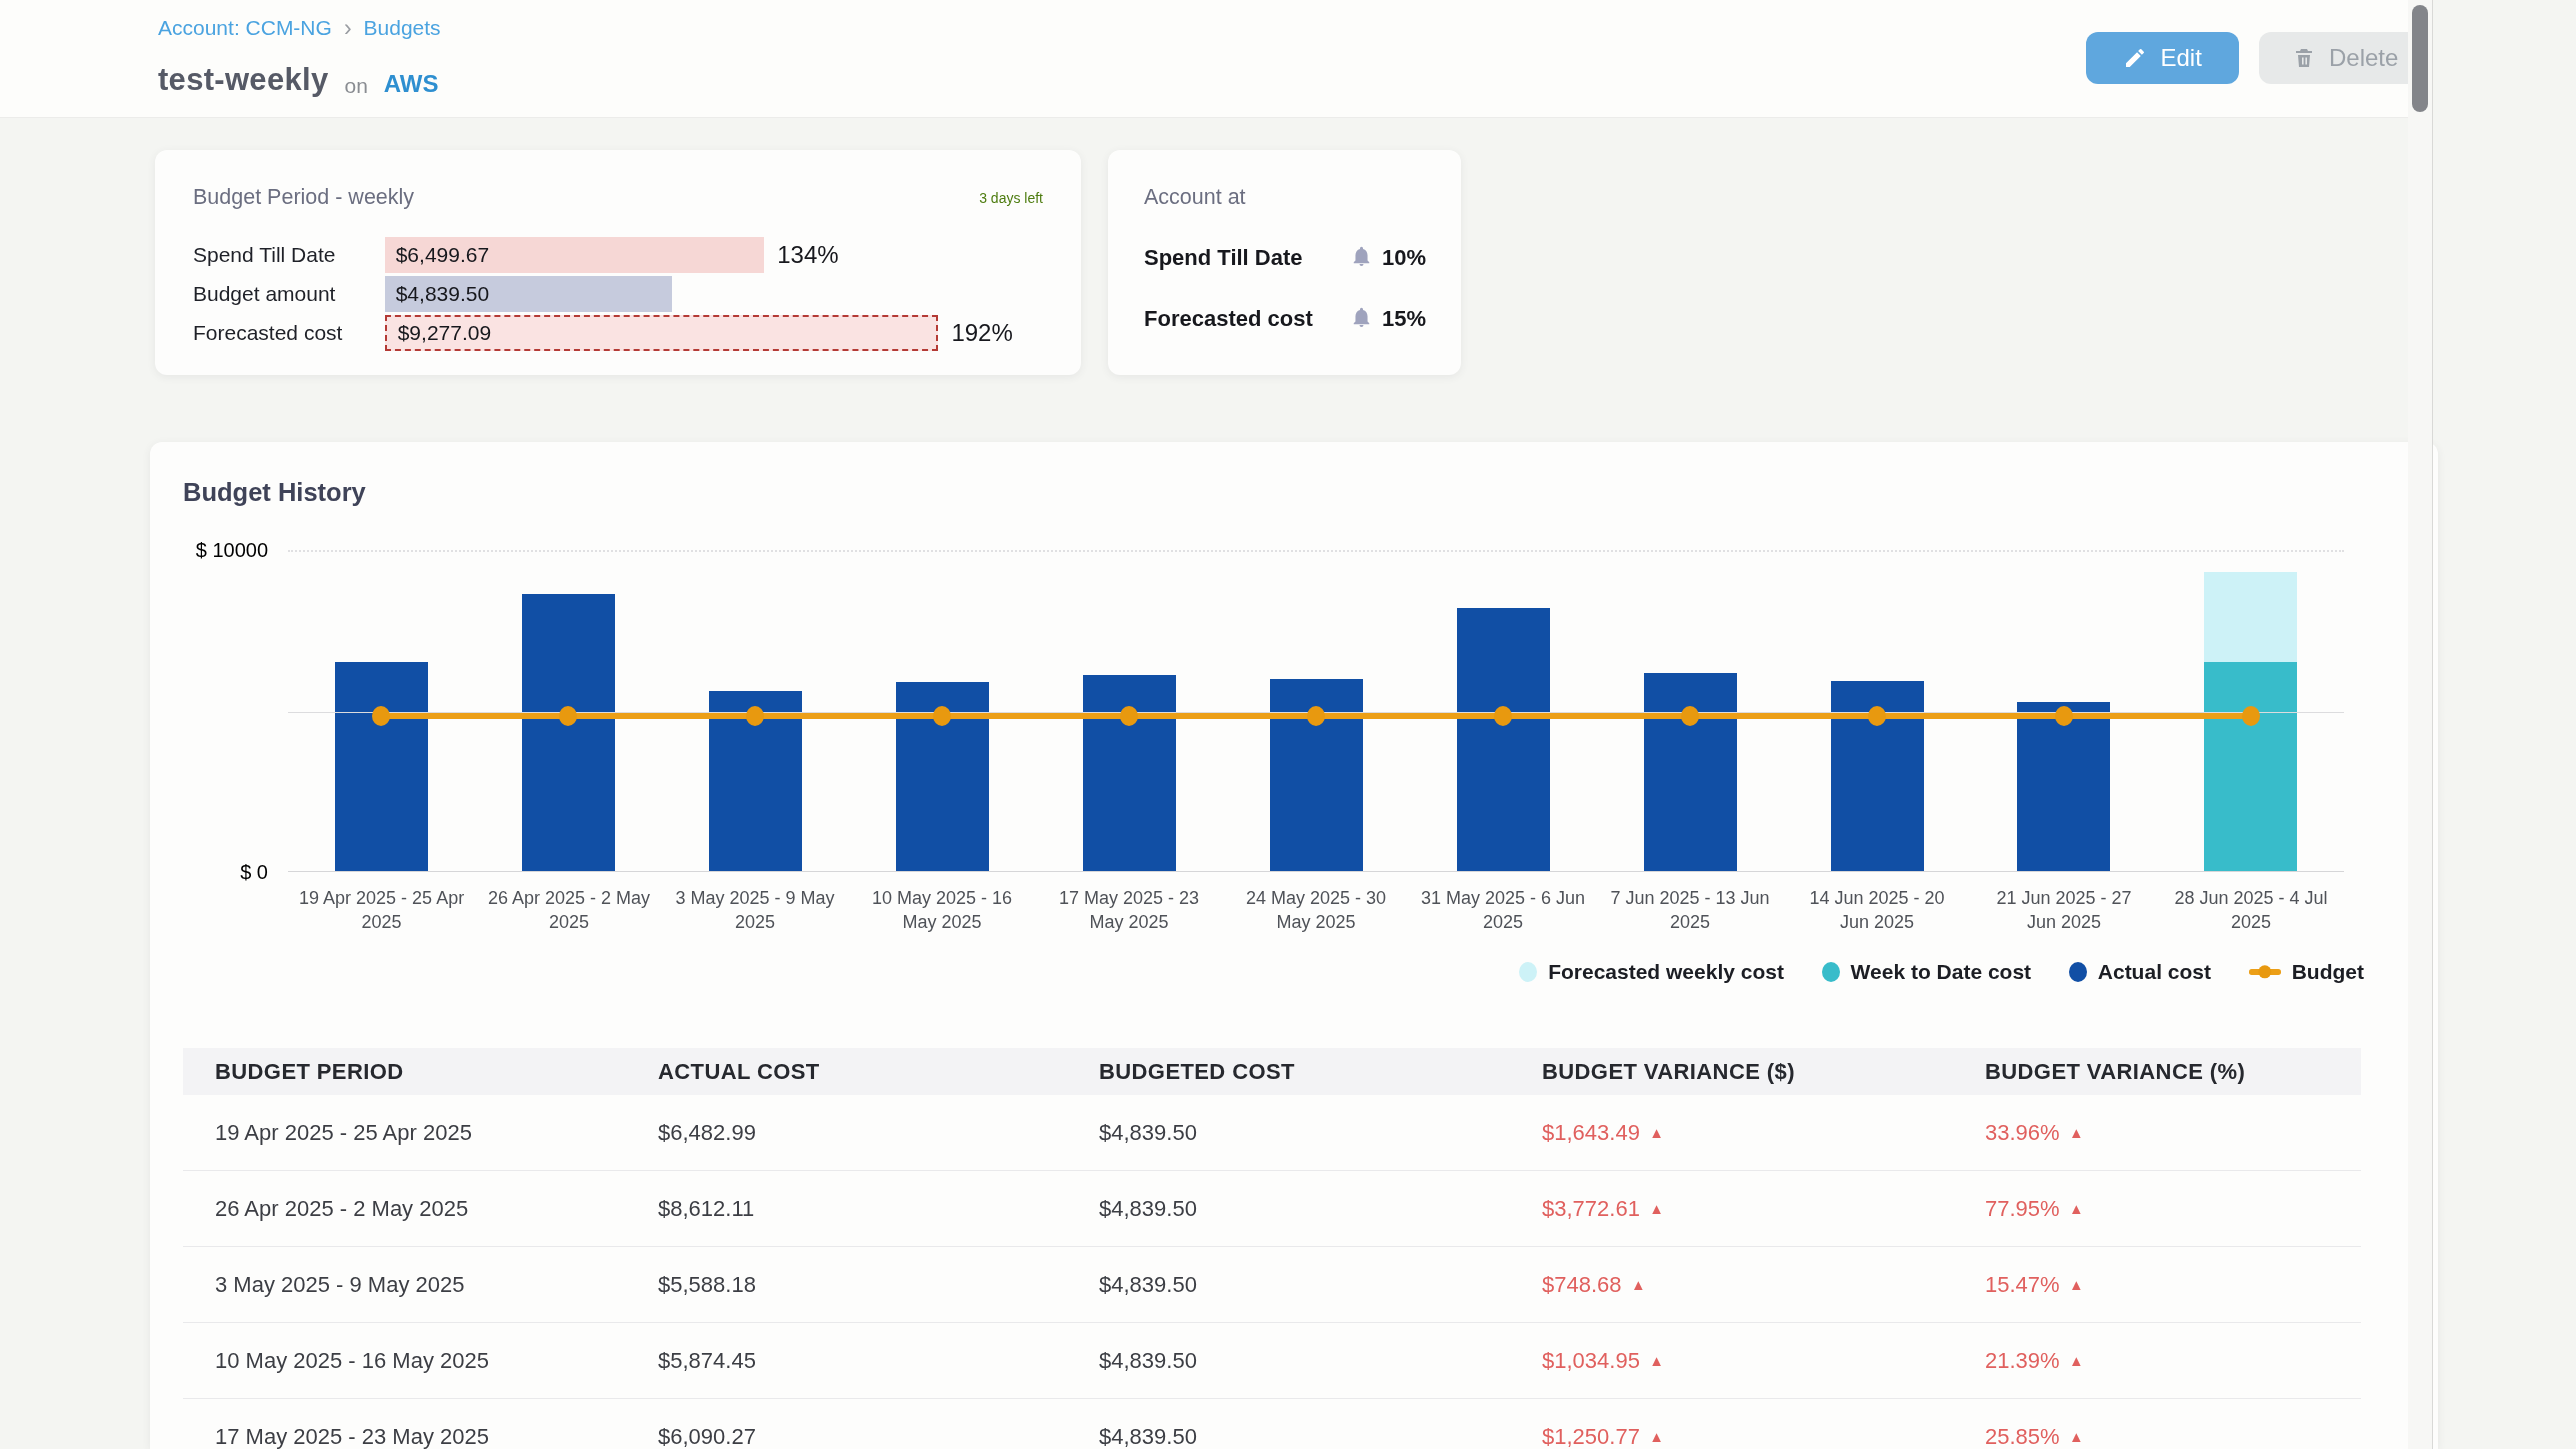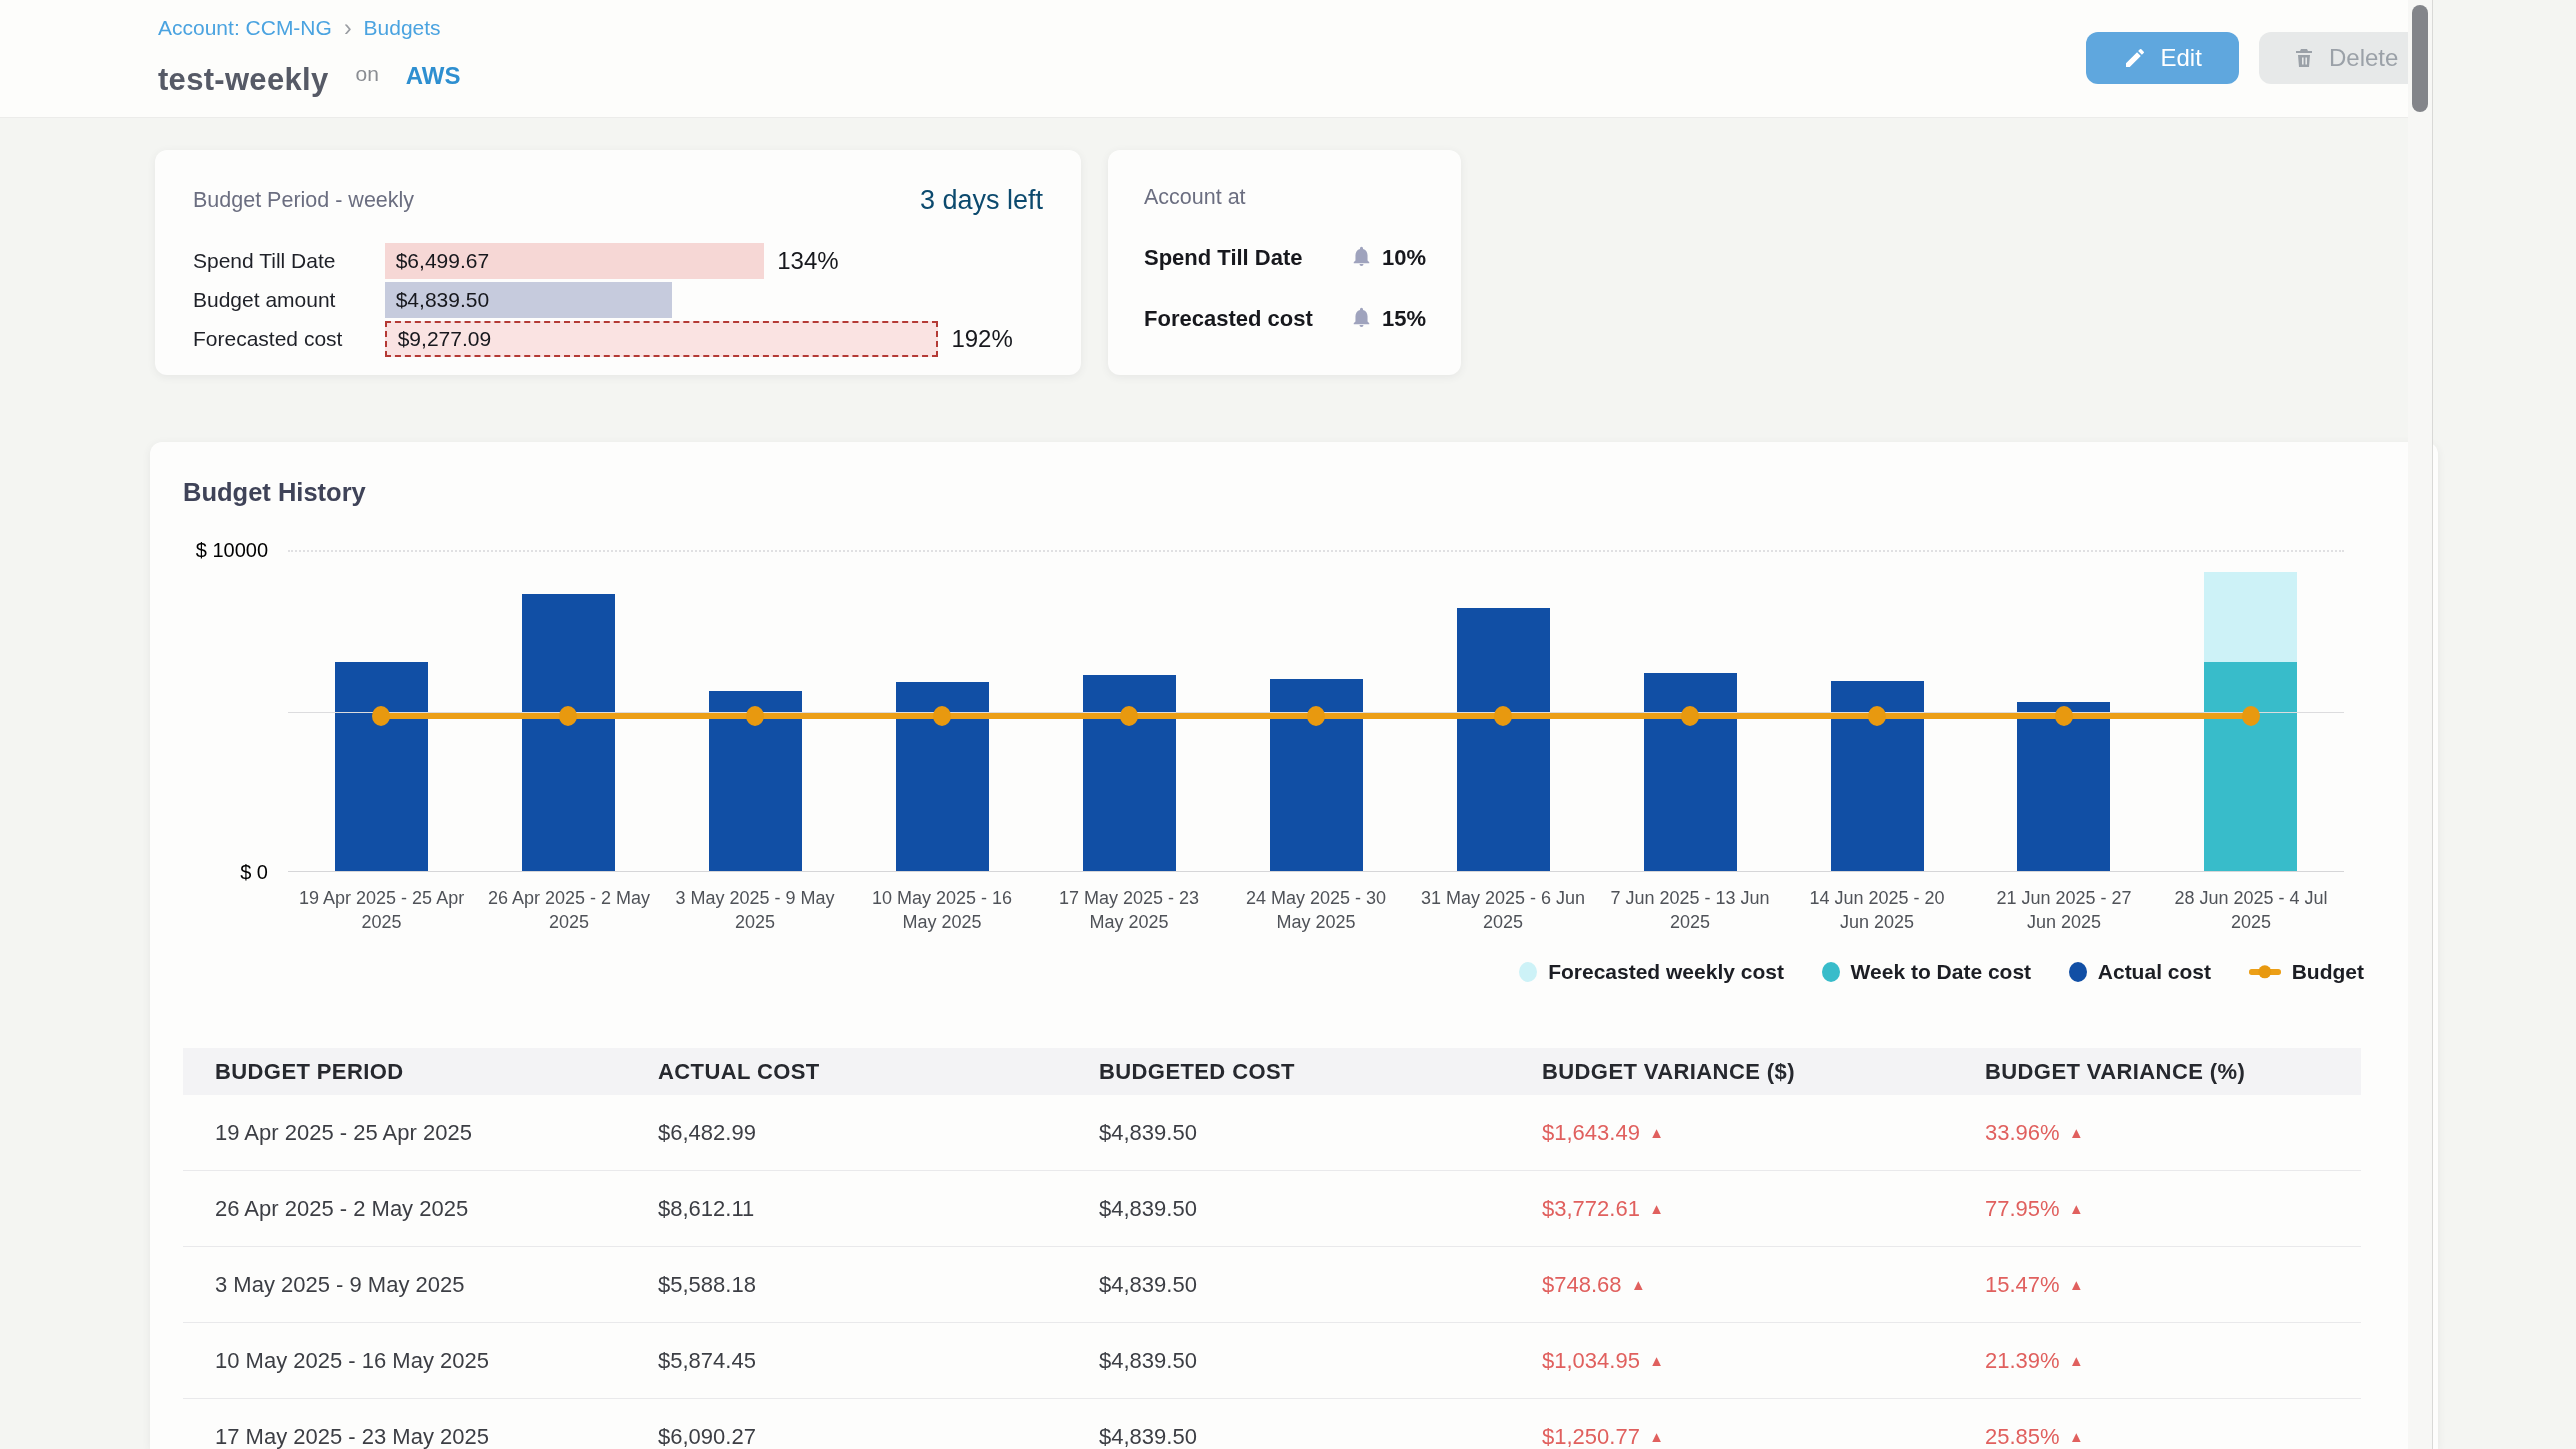--- a/index.html
+++ b/index.html
@@ -12,39 +12,39 @@
   }
 
   
   .top-band {
     position:absolute; left:0; top:0; width:2433px; height:118px;
     background:#fdfdfb; border-bottom:0.7px solid #ececea;
   }
   .breadcrumb { position:absolute; left:158px; top:16px; font-size:21px; color:#4aa3e0; display:flex; gap:12px; align-items:center; }
   .breadcrumb .crumb { cursor:pointer; }
   .breadcrumb .sep { color:#9a9da2; font-size:23px; line-height:21px; }
-  .title-row { position:absolute; left:158px; top:62px; display:flex; align-items:flex-start; gap:27px; }
+  .title-row { position:absolute; left:158px; top:62px; display:flex; align-items:flex-end; gap:16px; }
   .page-title { font-size:31px; font-weight:bold; color:#565a66; letter-spacing:0.3px; }
   .on-label { font-size:21px; color:#8a8d92; }
   .provider { font-size:24px; font-weight:bold; color:#2e8fd0; }
 
   .btn { position:absolute; top:32px; height:52px; border:none; border-radius:12px;
          font-family:inherit; font-size:24px; display:flex; align-items:center; justify-content:center; gap:13.4px; cursor:pointer; }
   .btn-edit { left:2086px; width:153px; background:#5fa7de; color:#ffffff; }
   .btn-delete { left:2259px; width:172px; background:#e7e9e9; color:#9ba1a8; }
 
   
   .card {
     position:absolute; background:#fdfdfc; border-radius:12px;
     box-shadow:0 2px 8px rgba(60,64,80,0.08);
   }
   .bp-card { left:155px; top:150px; width:926px; height:225px; padding:35px 38px 0 38px; }
   .bp-head { display:flex; justify-content:space-between; align-items:center; }
   .card-title { font-size:21.5px; color:#6b6e80; }
-  .days-left { font-size:27px; color:#0c4a6e; }
+  .days-left { font-size:14px; color:#4d7c0f; }
   .bp-rows { margin-top:25.5px; }
   .bp-row { display:flex; align-items:center; height:39px; }
   .bp-label { width:192px; font-size:21px; color:#1f2128; flex:none; }
   .bp-track { position:relative; width:553px; height:36px; flex:none; }
   .bp-bar { position:absolute; left:0; top:0; height:100%; display:flex; align-items:center; }
   .bp-bar .bp-value { font-size:21px; color:#17181d; padding-left:10.7px; white-space:nowrap; }
   .bar-spend    { background:#f6d7d5; }
   .bar-budget   { background:#c6cbdd; }
   .bar-forecast { background:#fae3e2; border:2px dashed #b43a35;text-align:right; }
   .bp-pct { position:absolute; font-size:24px; color:#17181d; top:50%; transform:translateY(-50%); white-space:nowrap; }

